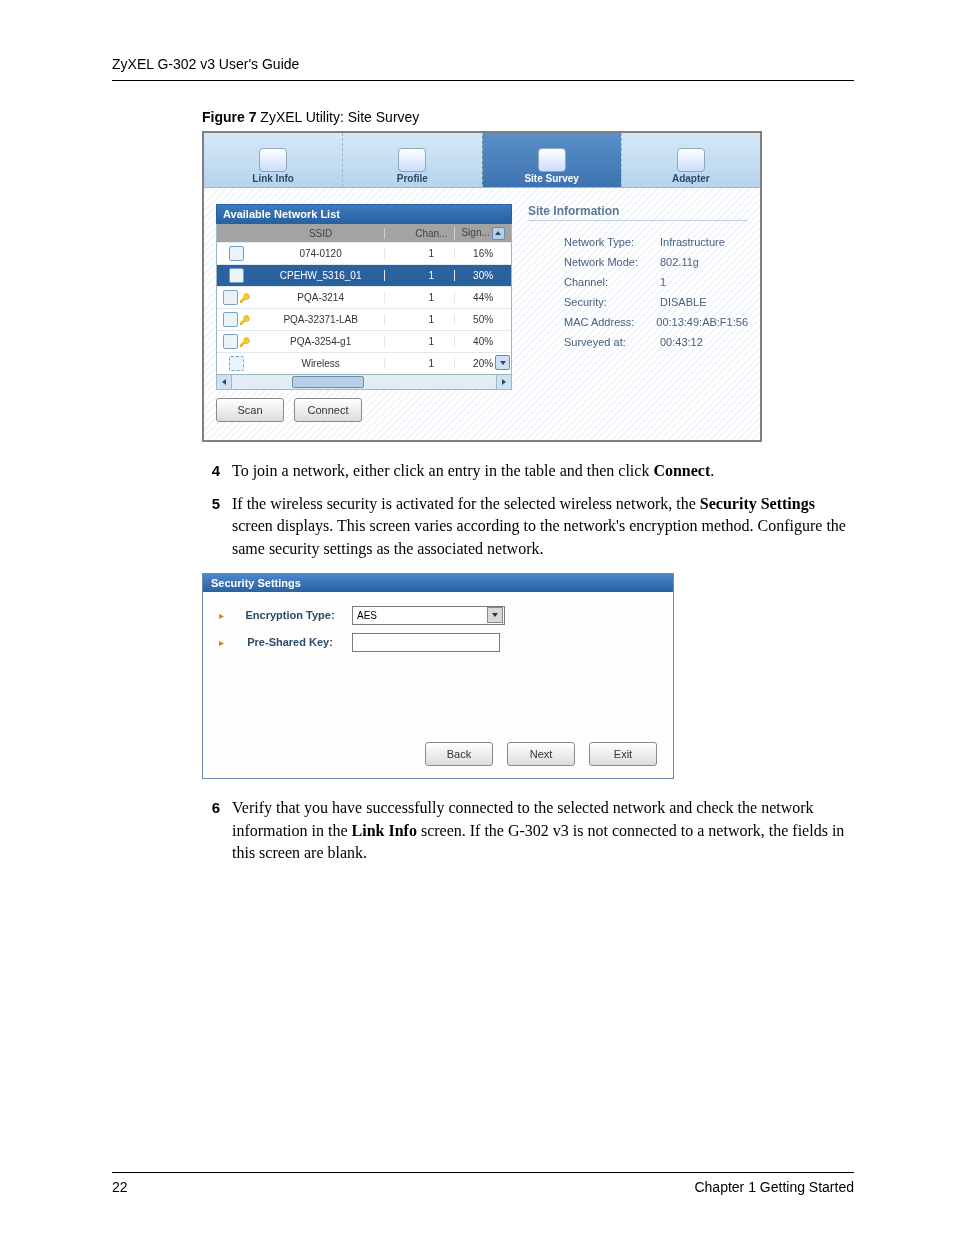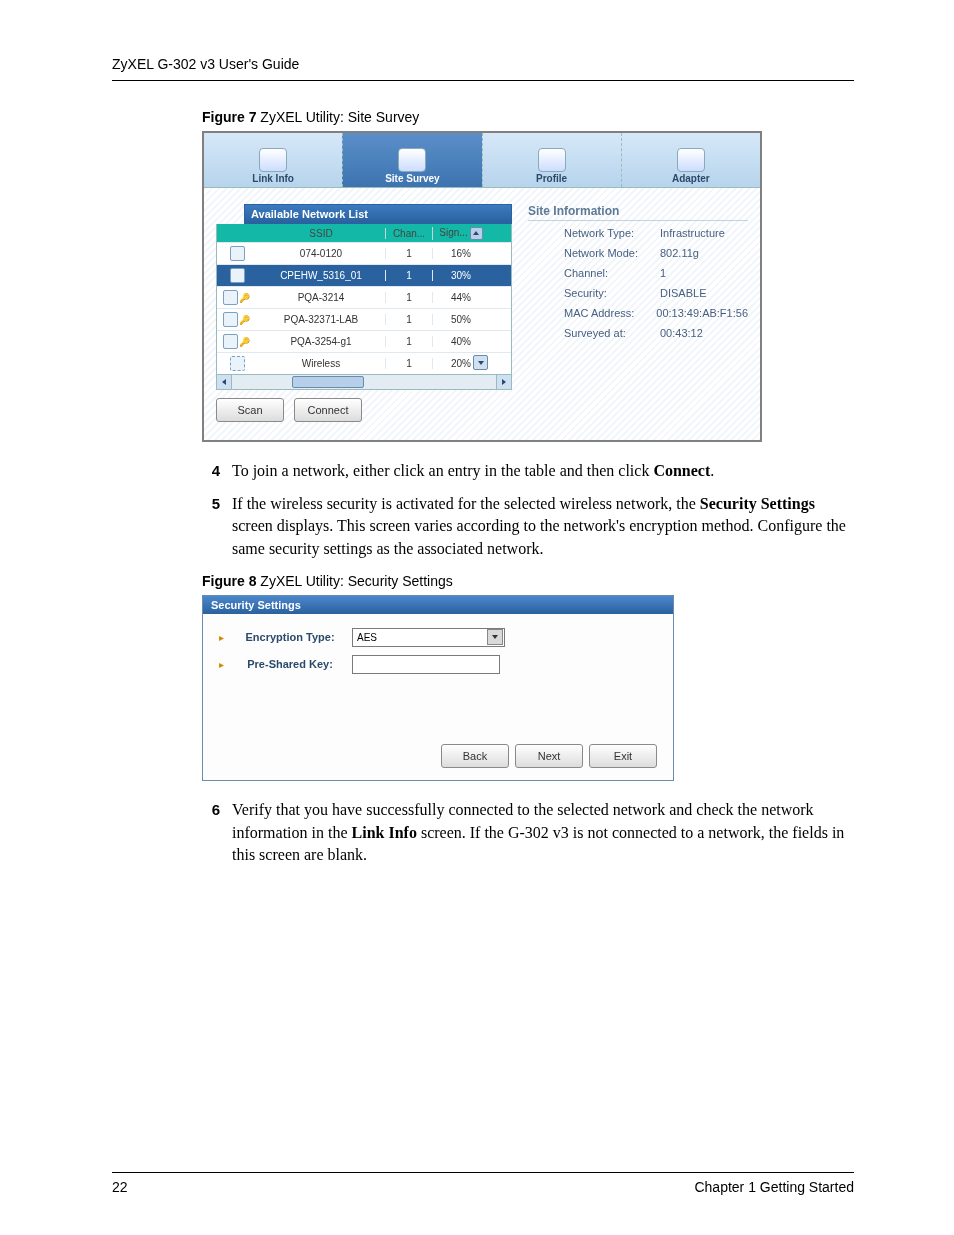--- a/index.html
+++ b/index.html
@@ -76,34 +76,33 @@
   }
   .net-panel{flex:1;min-width:0;}
   .site-panel{width:220px;}
   .net-head{
     background:linear-gradient(#3b7bbf,#2a619f);
     color:#fff;
     font-weight:bold;
     padding:3px 6px;
     border:1px solid #2a619f;
     font-size:11px;
-    margin-left:28px;
   }
   .net-grid{
     border:1px solid #9bb;
     border-top:none;
     font-size:10px;
     background:#fff;
   }
   .net-row{display:flex;align-items:center;height:21px;border-top:1px solid #e0e8f0;}
-  .net-row.hdr{background:#14b8a6;font-weight:normal;color:#444;height:18px;border-top:none;text-align:center;}
+  .net-row.hdr{background:#a3a3a3;font-weight:normal;color:#444;height:18px;border-top:none;text-align:center;}
   .net-row.sel{background:#2a619f;color:#fff;}
   .col-ico{width:40px;display:flex;align-items:center;justify-content:center;gap:1px;}
   .col-ssid{width:128px;text-align:center;white-space:nowrap;overflow:hidden;}
-  .col-chan{width:46px;text-align:center;border-left:1px solid #e0e8f0;}
+  .col-chan{width:46px;text-align:center;border-left:1px solid #e0e8f0;padding-left:23px;}
   .col-sig{width:56px;text-align:center;border-left:1px solid #e0e8f0;position:relative;}
   .net-row.hdr .col-chan,.net-row.hdr .col-sig{border-left-color:#c7d2de;}
   .sort-up{
     display:inline-block;width:11px;height:11px;background:#b7cfe8;border:1px solid #6a8aae;border-radius:2px;
     vertical-align:middle;margin-left:2px;position:relative;
   }
   .sort-up::after{content:"";position:absolute;left:2px;top:3px;border-left:3px solid transparent;border-right:3px solid transparent;border-bottom:4px solid #2a4a6a;}
   .ap-icon{width:13px;height:13px;border:1px solid #7aa0c3;border-radius:2px;background:#eaf2fa;}
   .ap-icon.ad{border-style:dashed;}
   .lock-icon{font-size:9px;color:#7a6a2a;}
@@ -121,21 +120,21 @@
   .hthumb{width:70px;height:10px;margin-left:60px;background:#b7cfe8;border:1px solid #6a8aae;border-radius:2px;}
   .net-btns{display:flex;gap:10px;margin-top:8px;}
   .xp-btn{
     min-width:66px;height:22px;border-radius:3px;border:1px solid #8a8a8a;
     background:linear-gradient(#fff,#dcdcdc);
     font-family:Tahoma,Arial,sans-serif;font-size:11px;color:#333;
     display:flex;align-items:center;justify-content:center;
   }
   .site-head{
     color:#5d7a96;font-weight:bold;font-size:12px;
-    border-bottom:1px solid #c2d2e2;padding-bottom:2px;margin-bottom:2px;
+    border-bottom:1px solid #c2d2e2;padding-bottom:2px;margin-bottom:11px;
   }
   .site-row{display:flex;font-size:11px;line-height:20px;color:#486080;}
   .site-label{width:96px;white-space:nowrap;margin-left:36px;}
   .site-val{color:#486080;}
 
   .step-list{margin:18px 0 12px 84px;padding:0;list-style:none;}
   .step-list li{position:relative;margin:0 0 10px 0;padding-left:36px;line-height:1.42;}
   .step-list li .num{position:absolute;left:0;top:0;width:24px;text-align:right;font-weight:bold;font-family:Arial,sans-serif;font-size:15px;}
 
   .note{
@@ -164,21 +163,21 @@
   .fig8-row{display:flex;align-items:center;margin-bottom:8px;}
   .bullet{color:#d08a00;margin-right:4px;font-size:10px;}
   .fig8-label{width:124px;color:#2a4a6a;font-weight:bold;font-size:11px;text-align:center;}
   .fig8-select{
     flex:0 0 146px;height:17px;border:1px solid #7a7a7a;background:#fff;color:#000;
     display:flex;align-items:center;justify-content:space-between;padding:0 1px 0 4px;font-size:10px;
   }
   .sel-btn{width:14px;height:14px;background:#d9d9d9;border:1px solid #888;display:flex;align-items:center;justify-content:center;}
   .sel-btn::after{content:"";border-left:3px solid transparent;border-right:3px solid transparent;border-top:4px solid #333;}
   .fig8-input{flex:0 0 146px;height:17px;border:1px solid #7a7a7a;background:#fff;}
-  .fig8-btns{display:flex;justify-content:flex-end;gap:6px;margin-top:70px;}
+  .fig8-btns{display:flex;justify-content:flex-end;gap:14px;margin-top:90px;}
 
   .footer{
     position:absolute;left:112px;right:100px;bottom:40px;
     border-top:1px solid #000;
     display:flex;justify-content:space-between;
     padding-top:6px;
     font-family:Liberation Sans, sans-serif;font-size:14px;
   }
 </style>
 </head>
@@ -190,27 +189,27 @@
   <div class="fig-caption">
     <b>Figure 7</b><span>   ZyXEL Utility: Site Survey</span>
   </div>
 
   <div class="fig7">
     <div class="fig7-tabs">
       <div class="fig7-tab">
           <div class="tab-icon"></div>
           <span>Link Info</span>
         </div>
+      <div class="fig7-tab">
+          <div class="tab-icon"></div>
+          <span>Profile</span>
+        </div>
       <div class="fig7-tab active">
           <div class="tab-icon"></div>
           <span>Site Survey</span>
-        </div>
-      <div class="fig7-tab">
-          <div class="tab-icon"></div>
-          <span>Profile</span>
         </div>
       <div class="fig7-tab">
           <div class="tab-icon"></div>
           <span>Adapter</span>
         </div>
     </div>
     <div class="fig7-body">
       <div class="net-panel">
         <div class="net-head">Available Network List</div>
         <div class="net-grid">
@@ -315,23 +314,20 @@
       </div>
     </div>
   </div>
 
   <ol class="step-list" id="steps-a">
       <li><span class="num">4</span>To join a network, either click an entry in the table and then click <b>Connect</b>.</li>
       <li><span class="num">5</span>If the wireless security is activated for the selected wireless network, the <b>Security Settings</b> screen displays. This screen varies according to the network's encryption method. Configure the same security settings as the associated network.</li>
     </ol>
 
 
-  <div class="fig-caption">
-    <b>Figure 8</b><span>   ZyXEL Utility: Security Settings</span>
-  </div>
 
   <div class="fig8">
     <div class="fig8-title">Security Settings</div>
     <div class="fig8-body">
       <div class="fig8-row">
         <span class="bullet">▸</span>
         <div class="fig8-label">Encryption Type:</div>
         <div class="fig8-select">
           <span>AES</span>
           <span class="sel-btn"></span>

